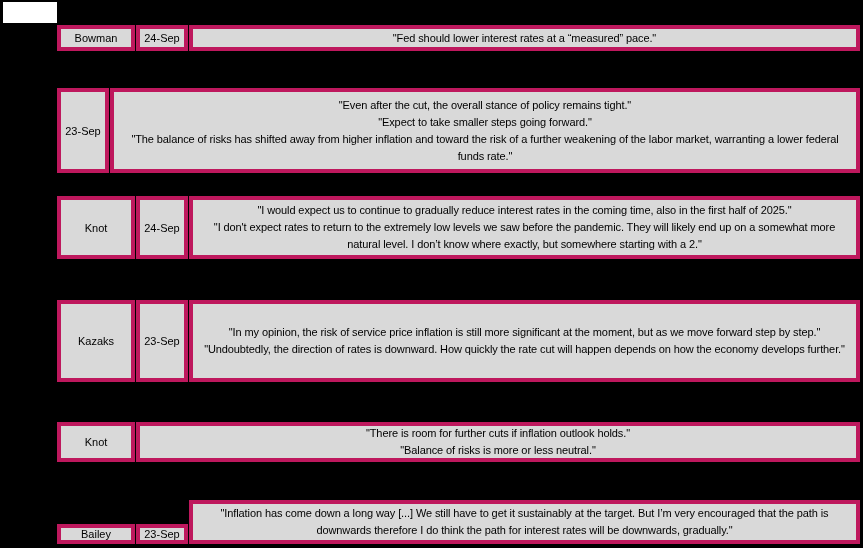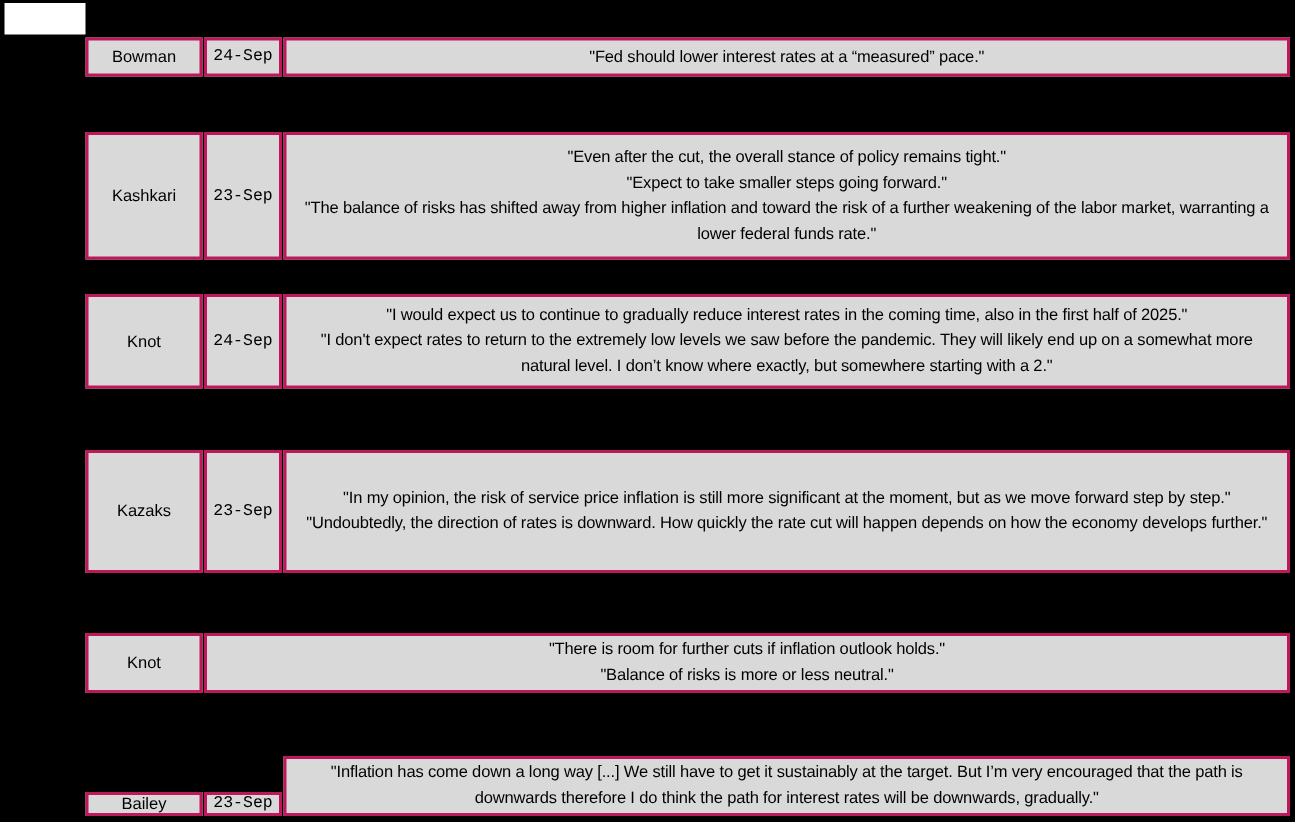--- a/index.html
+++ b/index.html
@@ -34,30 +34,30 @@
     position: absolute;
     left: 0;
     width: 803px;
     display: flex;
     gap: 1px;
     background: #000000;
     box-sizing: border-box;
   }
   .cell {
     background: #d9d9d9;
-    border: 2px solid #be185d;
+    border: 4px solid #be185d;
     box-sizing: border-box;
     display: flex;
     align-items: center;
     justify-content: center;
     color: #000000;
     font-size: 11px;
   }
   .cell-speaker { flex: 0 0 78px; }
-  .cell-date    { flex: 0 0 52px; font-family: Liberation Mono, monospace; }
+  .cell-date    { flex: 0 0 52px; }
   .cell-quotes  {
     flex: 1 1 auto;
     flex-direction: column;
     padding: 1px 6px;
     text-align: center;
     line-height: 17px;
     letter-spacing: -0.1px;
   }
   .quote-line {
     width: 100%;
@@ -70,21 +70,20 @@
 
 <div class="speaker-table">
     <div class="table-row" style="top: 25px; height: 26px;">
       <div class="cell cell-speaker">Bowman</div>
       <div class="cell cell-date">24-Sep</div>
       <div class="cell cell-quotes">
         <div class="quote-line">"Fed should lower interest rates at a “measured” pace."</div>
       </div>
     </div>
     <div class="table-row" style="top: 88px; height: 85px;">
-      <div class="cell cell-speaker">Kashkari</div>
       <div class="cell cell-date">23-Sep</div>
       <div class="cell cell-quotes">
         <div class="quote-line">"Even after the cut, the overall stance of policy remains tight."</div>
         <div class="quote-line">"Expect to take smaller steps going forward."</div>
         <div class="quote-line">"The balance of risks has shifted away from higher inflation and toward the risk of a further weakening of the labor market, warranting a lower federal funds rate."</div>
       </div>
     </div>
     <div class="table-row" style="top: 196px; height: 63px;">
       <div class="cell cell-speaker">Knot</div>
       <div class="cell cell-date">24-Sep</div>

